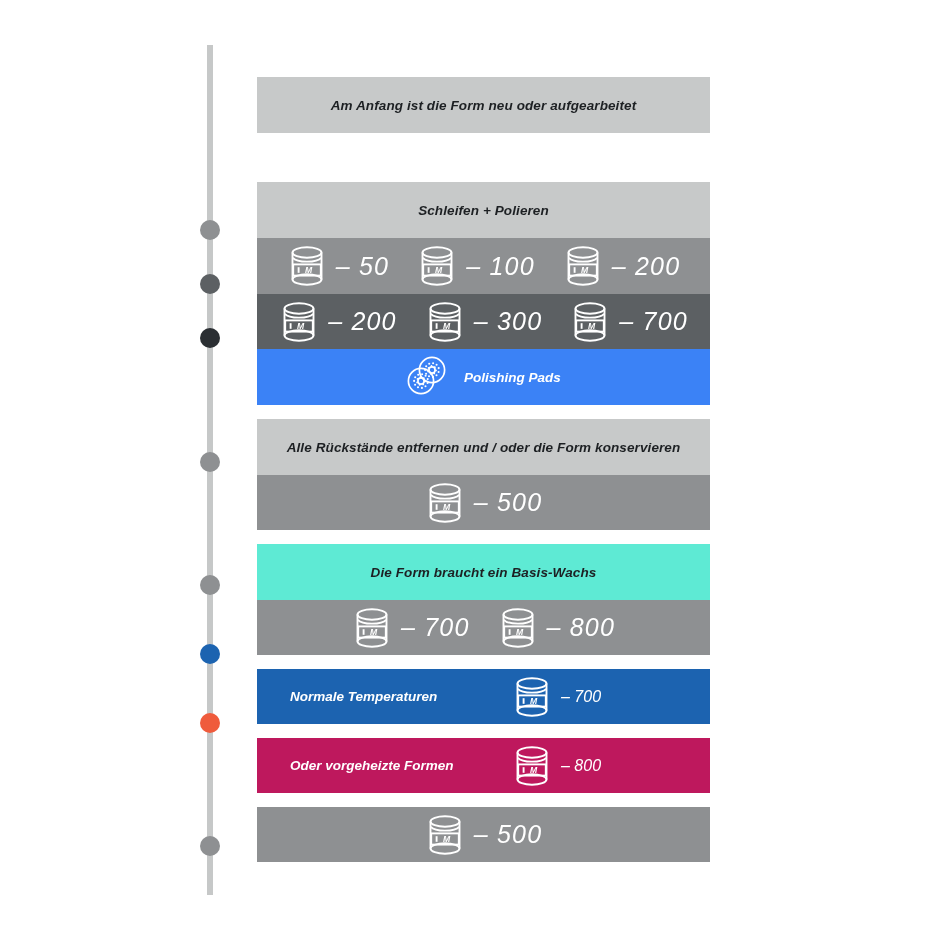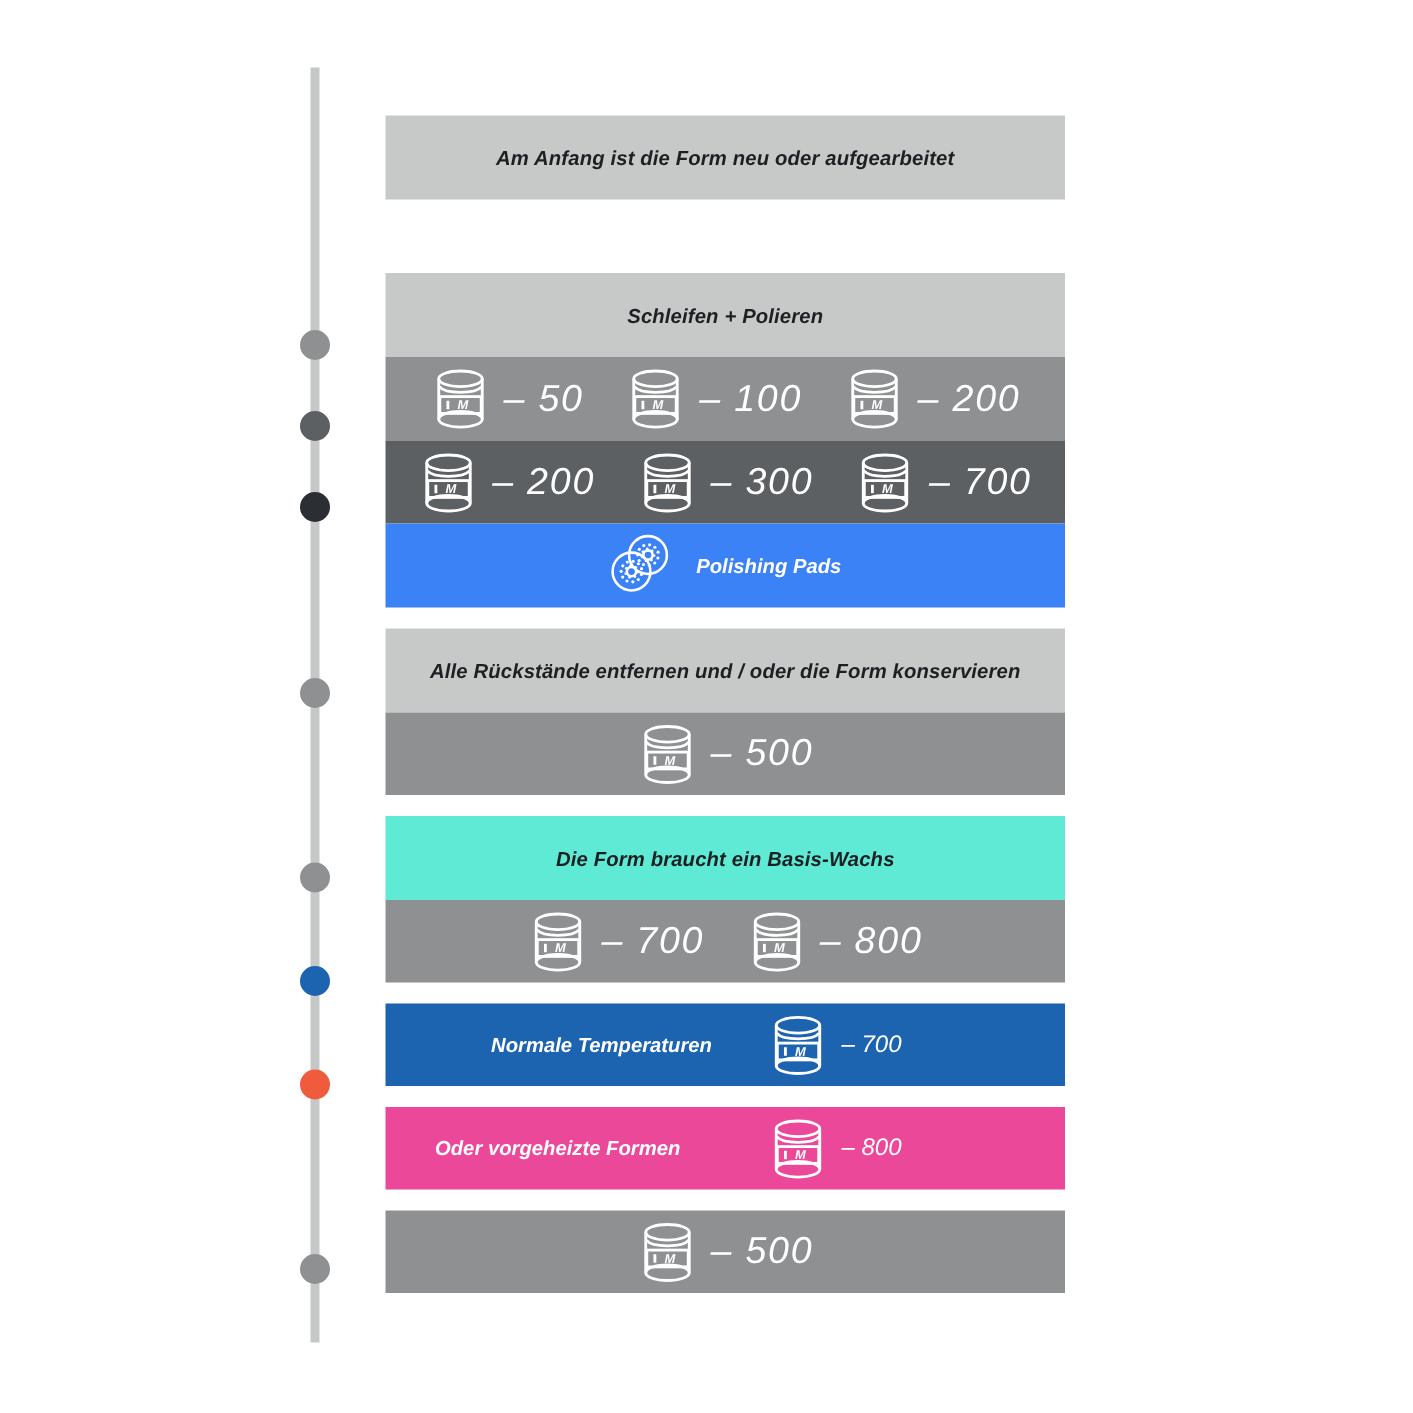--- a/index.html
+++ b/index.html
@@ -295,42 +295,42 @@
     <path d="M11.6 23.2 V28.8" stroke-width="1.9"></path>
     <text x="21.6" y="28.9" font-family="Liberation Sans, sans-serif" font-size="8.6" font-weight="bold" fill="#ffffff" stroke="none" text-anchor="middle">M</text>
   </svg>
             </span>
             <span class="num">– 800</span>
           </div>
         </div>
       </div>
       <div class="gap-sm" style="height: 14px;"></div>
       <div class="group">
-        <div class="row split" style="height: 55px; background: rgb(28, 99, 176); text-align: center;">
+        <div class="row split" style="height: 55px; background: rgb(28, 99, 176);">
           <span class="split-label">Normale Temperaturen</span>
          <span class="split-item">
            <span class="icon">
   <svg width="40" height="44" viewBox="0 0 40 44" fill="none" stroke="#ffffff" stroke-width="1.9">
     <ellipse cx="20" cy="8.5" rx="14.5" ry="5.2"></ellipse>
     <path d="M5.5 8.5 V35.5"></path>
                 <path d="M34.5 8.5 V35.5"></path>
     <ellipse cx="20" cy="35.5" rx="14.5" ry="5.2"></ellipse>
     <path d="M5.8 13.8 C8 16.4 13 17.6 20 17.6 C27 17.6 32 16.4 34.2 13.8"></path>
     <rect x="6.2" y="20.4" width="27.6" height="11.2" stroke-width="1.9"></rect>
     <path d="M11.6 23.2 V28.8" stroke-width="1.9"></path>
     <text x="21.6" y="28.9" font-family="Liberation Sans, sans-serif" font-size="8.6" font-weight="bold" fill="#ffffff" stroke="none" text-anchor="middle">M</text>
   </svg>
             </span>
            <span class="num">– 700</span>
          </span>
         </div>
       </div>
       <div class="gap-sm" style="height: 14px;"></div>
       <div class="group">
-        <div class="row split" style="height: 55px; background: #ec4899;">
+        <div class="row split" style="height: 55px; background: #be185d;">
           <span class="split-label">Oder vorgeheizte Formen</span>
          <span class="split-item">
            <span class="icon">
   <svg width="40" height="44" viewBox="0 0 40 44" fill="none" stroke="#ffffff" stroke-width="1.9">
     <ellipse cx="20" cy="8.5" rx="14.5" ry="5.2"></ellipse>
     <path d="M5.5 8.5 V35.5"></path>
                 <path d="M34.5 8.5 V35.5"></path>
     <ellipse cx="20" cy="35.5" rx="14.5" ry="5.2"></ellipse>
     <path d="M5.8 13.8 C8 16.4 13 17.6 20 17.6 C27 17.6 32 16.4 34.2 13.8"></path>
     <rect x="6.2" y="20.4" width="27.6" height="11.2" stroke-width="1.9"></rect>

